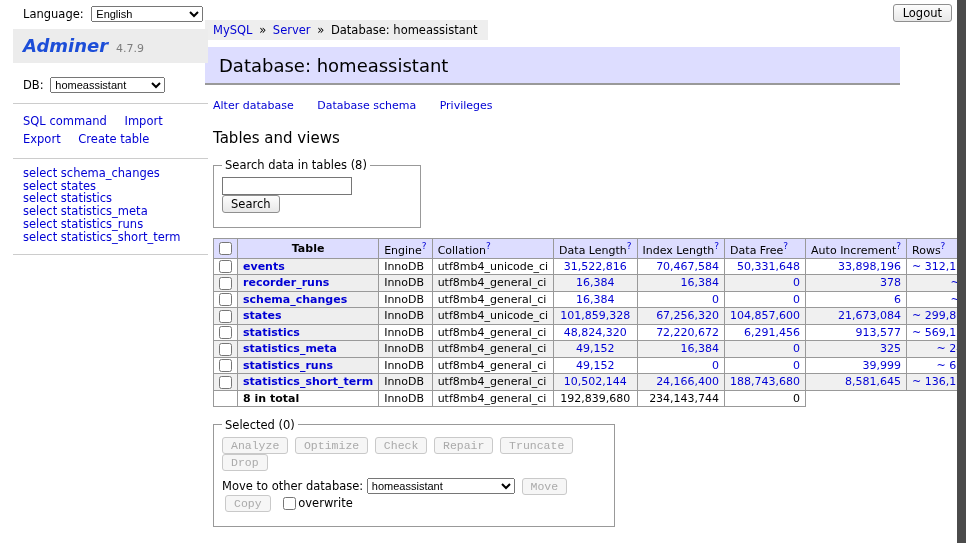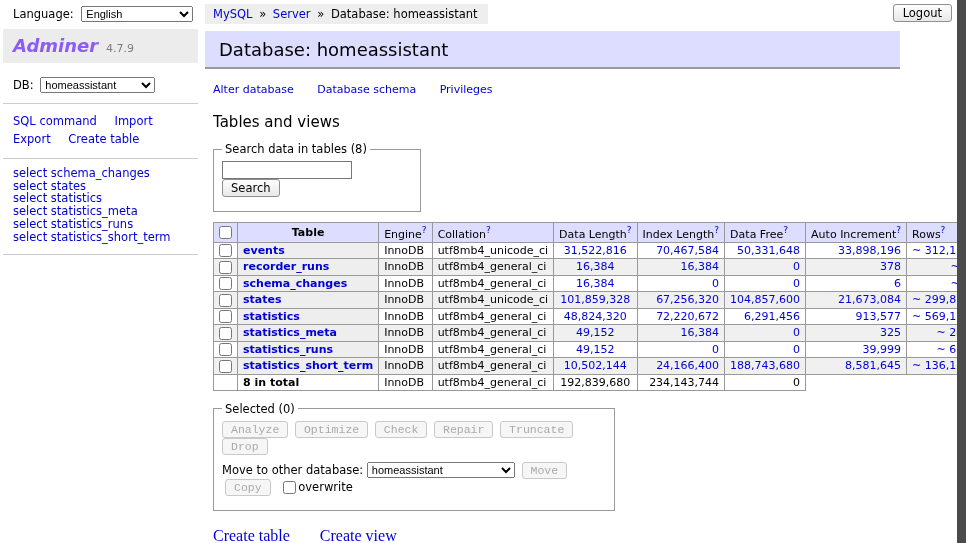--- a/index.html
+++ b/index.html
@@ -10,37 +10,37 @@
     color: #000;
     background: #fff;
     position: relative;
   }
   a { color: #0000d4; text-decoration: none; cursor: pointer; }
 
   
   .scrollbar { position: fixed; top: 0; right: 0; width: 9px; height: 543px; background: #4b4b4b; z-index: 50; }
 
   
-  .sidebar { position: absolute; left: 3px; top: 0; width: 195px; }
+  .sidebar { position: absolute; left: 13px; top: 0; width: 195px; }
   .lang-row { padding: 6px 0 0 10px; font-size: 11.5px; }
   .lang-row select { width: 112px; font-size: 11px; margin-left: 4px; }
   .logo-block { margin-top: 7px; background: #ececec; height: 34px; line-height: 34px; padding-left: 10px; }
-  .logo-name { font-style: italic; font-weight: bold; font-size: 18px; color: #8b5cf6; }
+  .logo-name { font-style: italic; font-weight: bold; font-size: 18px; color: #1d4ed8; }
   .logo-version { font-size: 11px; color: #7d7d7d; margin-left: 4px; }
   .db-row { margin: 14px 0 10px 10px; font-size: 11.5px; }
   .db-row select { width: 115px; font-size: 11px; margin-left: 3px; }
   .sidebar hr { border: none; border-top: 1px solid #ccc; margin: 0; }
   .side-actions { margin: 9px 0 9px 10px; width: 160px; line-height: 1.55; font-size: 11.5px; }
   .side-actions a { margin-right: 14px; white-space: nowrap; }
   .side-tables { margin: 8px 0 10px 10px; list-style: none; font-size: 11.5px; }
   .side-tables li { line-height: 12.9px; white-space: nowrap; }
 
   
   .main { margin-left: 205px; width: 695px; }
-  .topstrip { margin-top: 4px; height: 20px; }
+  .topstrip { margin-top: 20px; height: 20px; }
   .breadcrumb { display: inline-block; background: #eeeeee; padding: 3px 10px 3px 8px; font-size: 11.5px; }
   .breadcrumb .sep { color: #000; margin: 0 3px; }
   .logout-btn {
     position: absolute; top: 4px; right: 14px;
     font-size: 11.5px; padding: 1px 9px;
     background: linear-gradient(#fdfdfd, #e8e8e8);
     border: 1px solid #8f8f8f; border-radius: 3px; cursor: pointer;
     font-family: inherit;
   }
   .title-bar {

